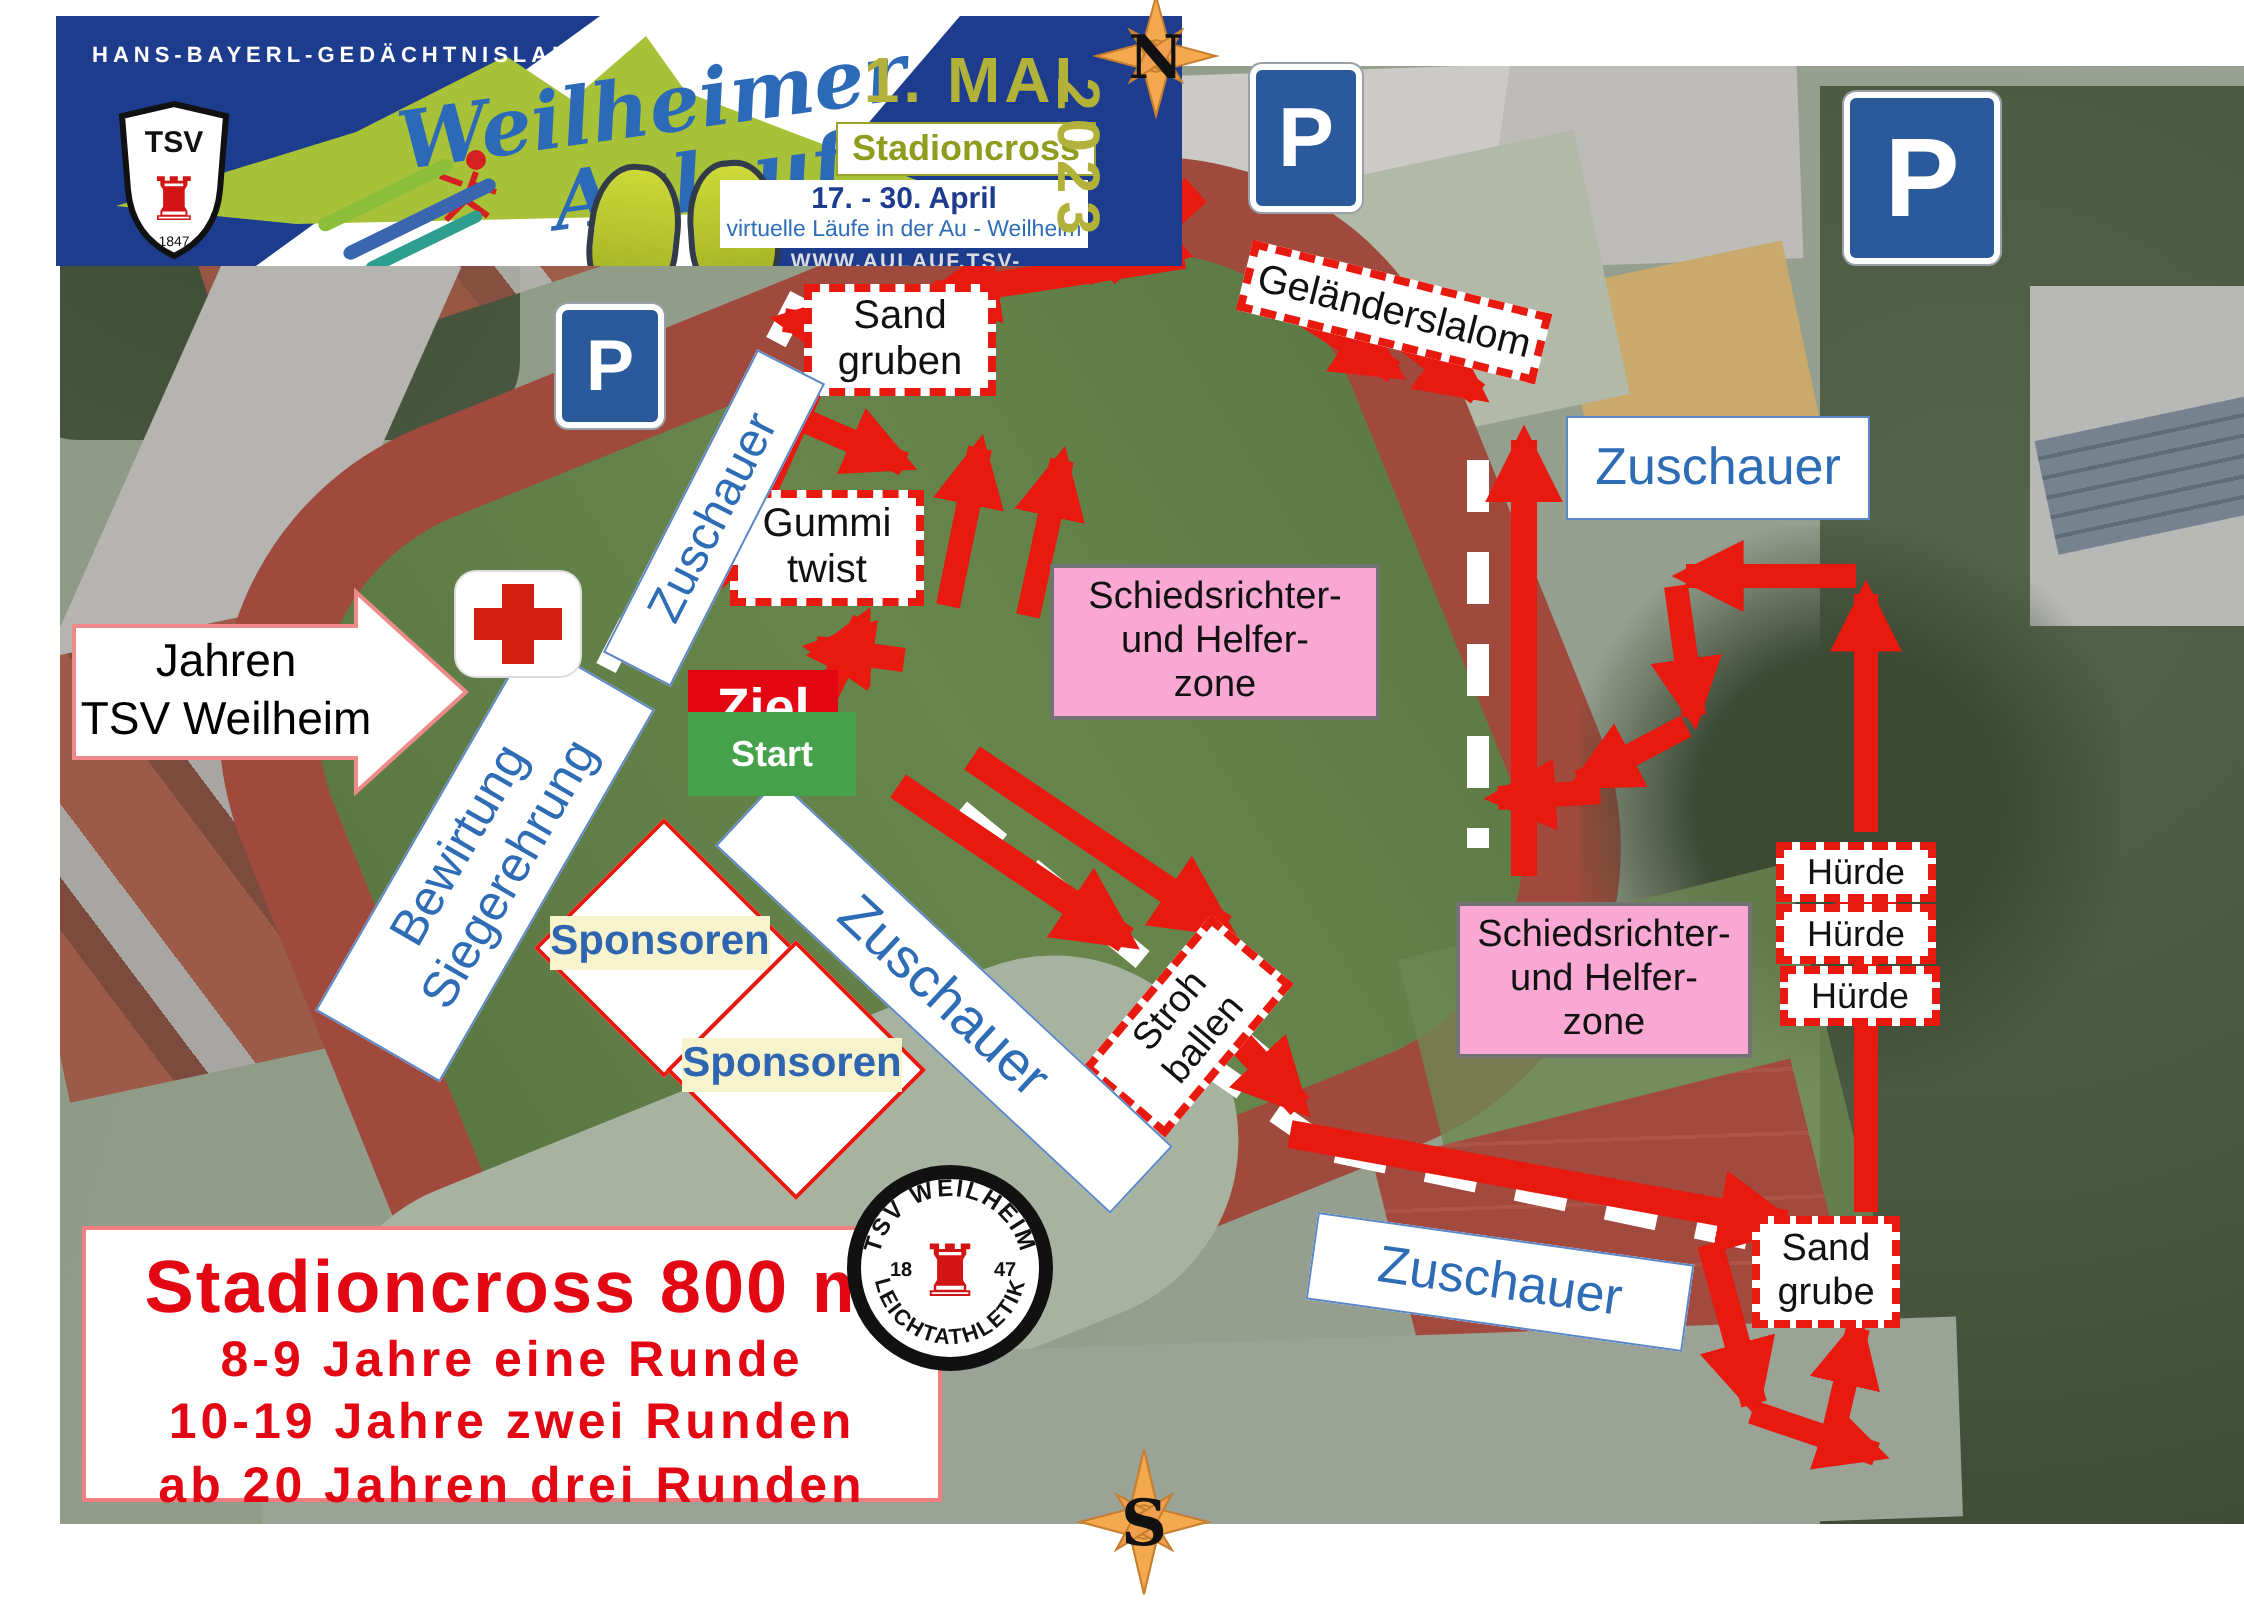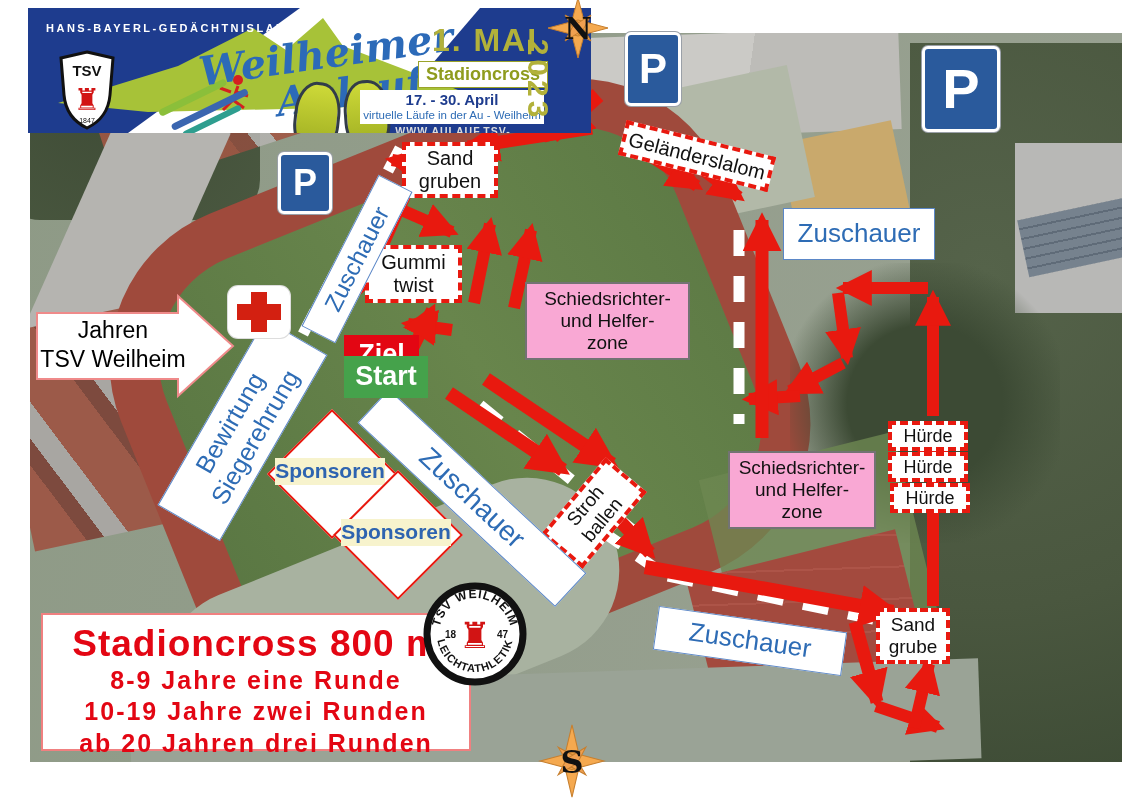--- a/index.html
+++ b/index.html
@@ -149,21 +149,21 @@
     <div class="map-label t-spectator" style="left: 655px; top: 619px; width: 190px; height: 44px; font-size: 26px; transform: rotate(8deg);">Zuschauer</div>
     <div class="map-label t-spectator" style="left: 135px; top: 394px; width: 215px; height: 72px; font-size: 25px; transform: rotate(-60deg);">Bewirtung
 Siegerehrung</div>
     <div class="map-label t-zone" style="left: 525px; top: 282px; width: 165px; height: 78px; font-size: 19px;">Schiedsrichter-
 und Helfer-
 zone</div>
     <div class="map-label t-zone" style="left: 728px; top: 451px; width: 148px; height: 78px; font-size: 19px;">Schiedsrichter-
 und Helfer-
 zone</div>
     <div class="map-label t-ziel" style="left: 344px; top: 302px; width: 75px; height: 40px; font-size: 27px;">Ziel</div>
-    <div class="map-label t-start" style="left: 344px; top: 356px; width: 84px; height: 42px; font-size: 27px;">Start</div>
+    <div class="map-label t-start" style="left: 344px; top: 356px; width: 84px; height: 42px; font-size: 18px;">Start</div>
     <div class="diamond" style="left: 286px; top: 427.5px; width: 88px; height: 88px;"></div>
     <div class="map-label t-sponsor" style="left: 275px; top: 458px; width: 110px; height: 27px; font-size: 21px;">Sponsoren</div>
     <div class="diamond" style="left: 352px; top: 488.5px; width: 88px; height: 88px;"></div>
     <div class="map-label t-sponsor" style="left: 341px; top: 519px; width: 110px; height: 27px; font-size: 21px;">Sponsoren</div>
   </div>
 
 <div id="eingang-text"><span>Jahren</span>
 <span>TSV Weilheim</span></div>
 
 <div id="redcross">

